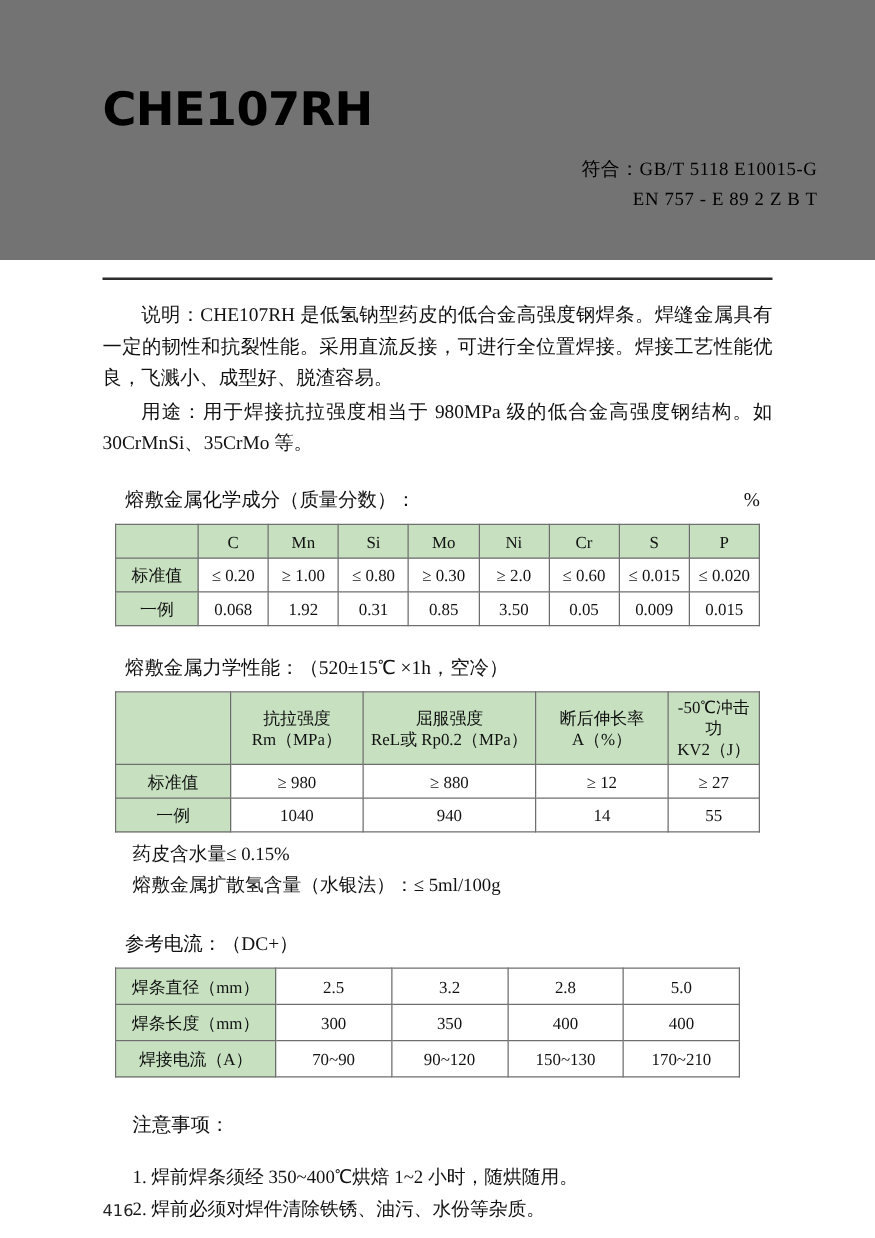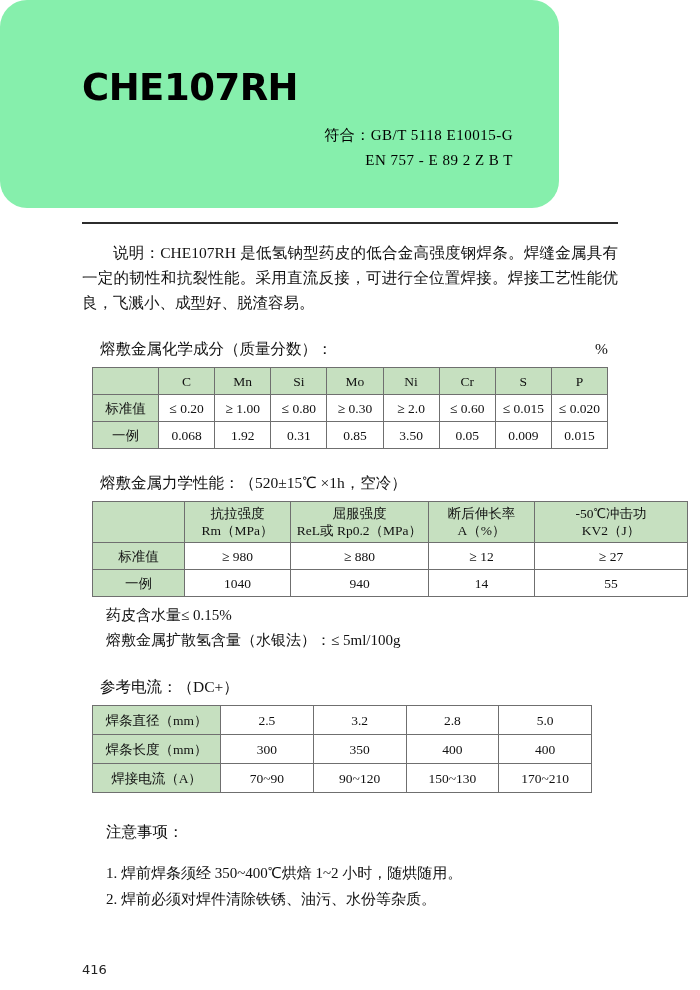--- a/index.html
+++ b/index.html
@@ -19,24 +19,23 @@
     position: relative;
     width: 700px;
     height: 990px;
     background: #ffffff;
   }
   
   .header-band {
     position: absolute;
     left: 0;
     top: 0;
-    width: 559px;
+    width: 700px;
     height: 208px;
-    background: #86efac;
-    border-radius: 27px;
+    background: #737373;
   }
   .header-band .title {
     position: absolute;
     left: 82px;
     top: 66px;
     font-family: "DejaVu Sans", sans-serif;
     font-weight: bold;
     font-size: 37px;
     letter-spacing: -0.5px;
     color: #000000;
@@ -106,21 +105,21 @@
     line-height: 17px;
   }
   table.dt thead td, table.dt thead th, td.hd {
     background: #c6e0c0;
   }
   
   table.chem { width: 516px; }
   table.chem col.c0 { width: 66px; }
   table.chem td { height: 20px; }
   
-  table.mech { width: 596px; }
+  table.mech { width: 516px; }
   table.mech td { height: 20px; }
   
   table.cur { width: 500px; }
   table.cur td { height: 22px; }
   .notes-lines {
     margin: 6px 0 0 24px;
     font-size: 15px;
     line-height: 25px;
   }
   .notes-title {
@@ -152,20 +151,21 @@
     <div class="title">CHE107RH</div>
     <div class="std-line1">符合：GB/T 5118 E10015-G</div>
     <div class="std-line2">EN 757 - E 89 2 Z B T</div>
   </div>
 
   <div class="rule"></div>
 
   <div class="content">
 
     <p class="para">说明：CHE107RH 是低氢钠型药皮的低合金高强度钢焊条。焊缝金属具有一定的韧性和抗裂性能。采用直流反接，可进行全位置焊接。焊接工艺性能优良，飞溅小、成型好、脱渣容易。</p>
+    <p class="para">用途：用于焊接抗拉强度相当于 980MPa 级的低合金高强度钢结构。如 30CrMnSi、35CrMo 等。</p>
 
     <div class="section-title clearfix">
       <span>熔敷金属化学成分（质量分数）：</span>
       <span class="right-unit">%</span>
     </div>
     <table class="dt chem">
       <colgroup>
           <col class="c0">
           <col>
           <col>

